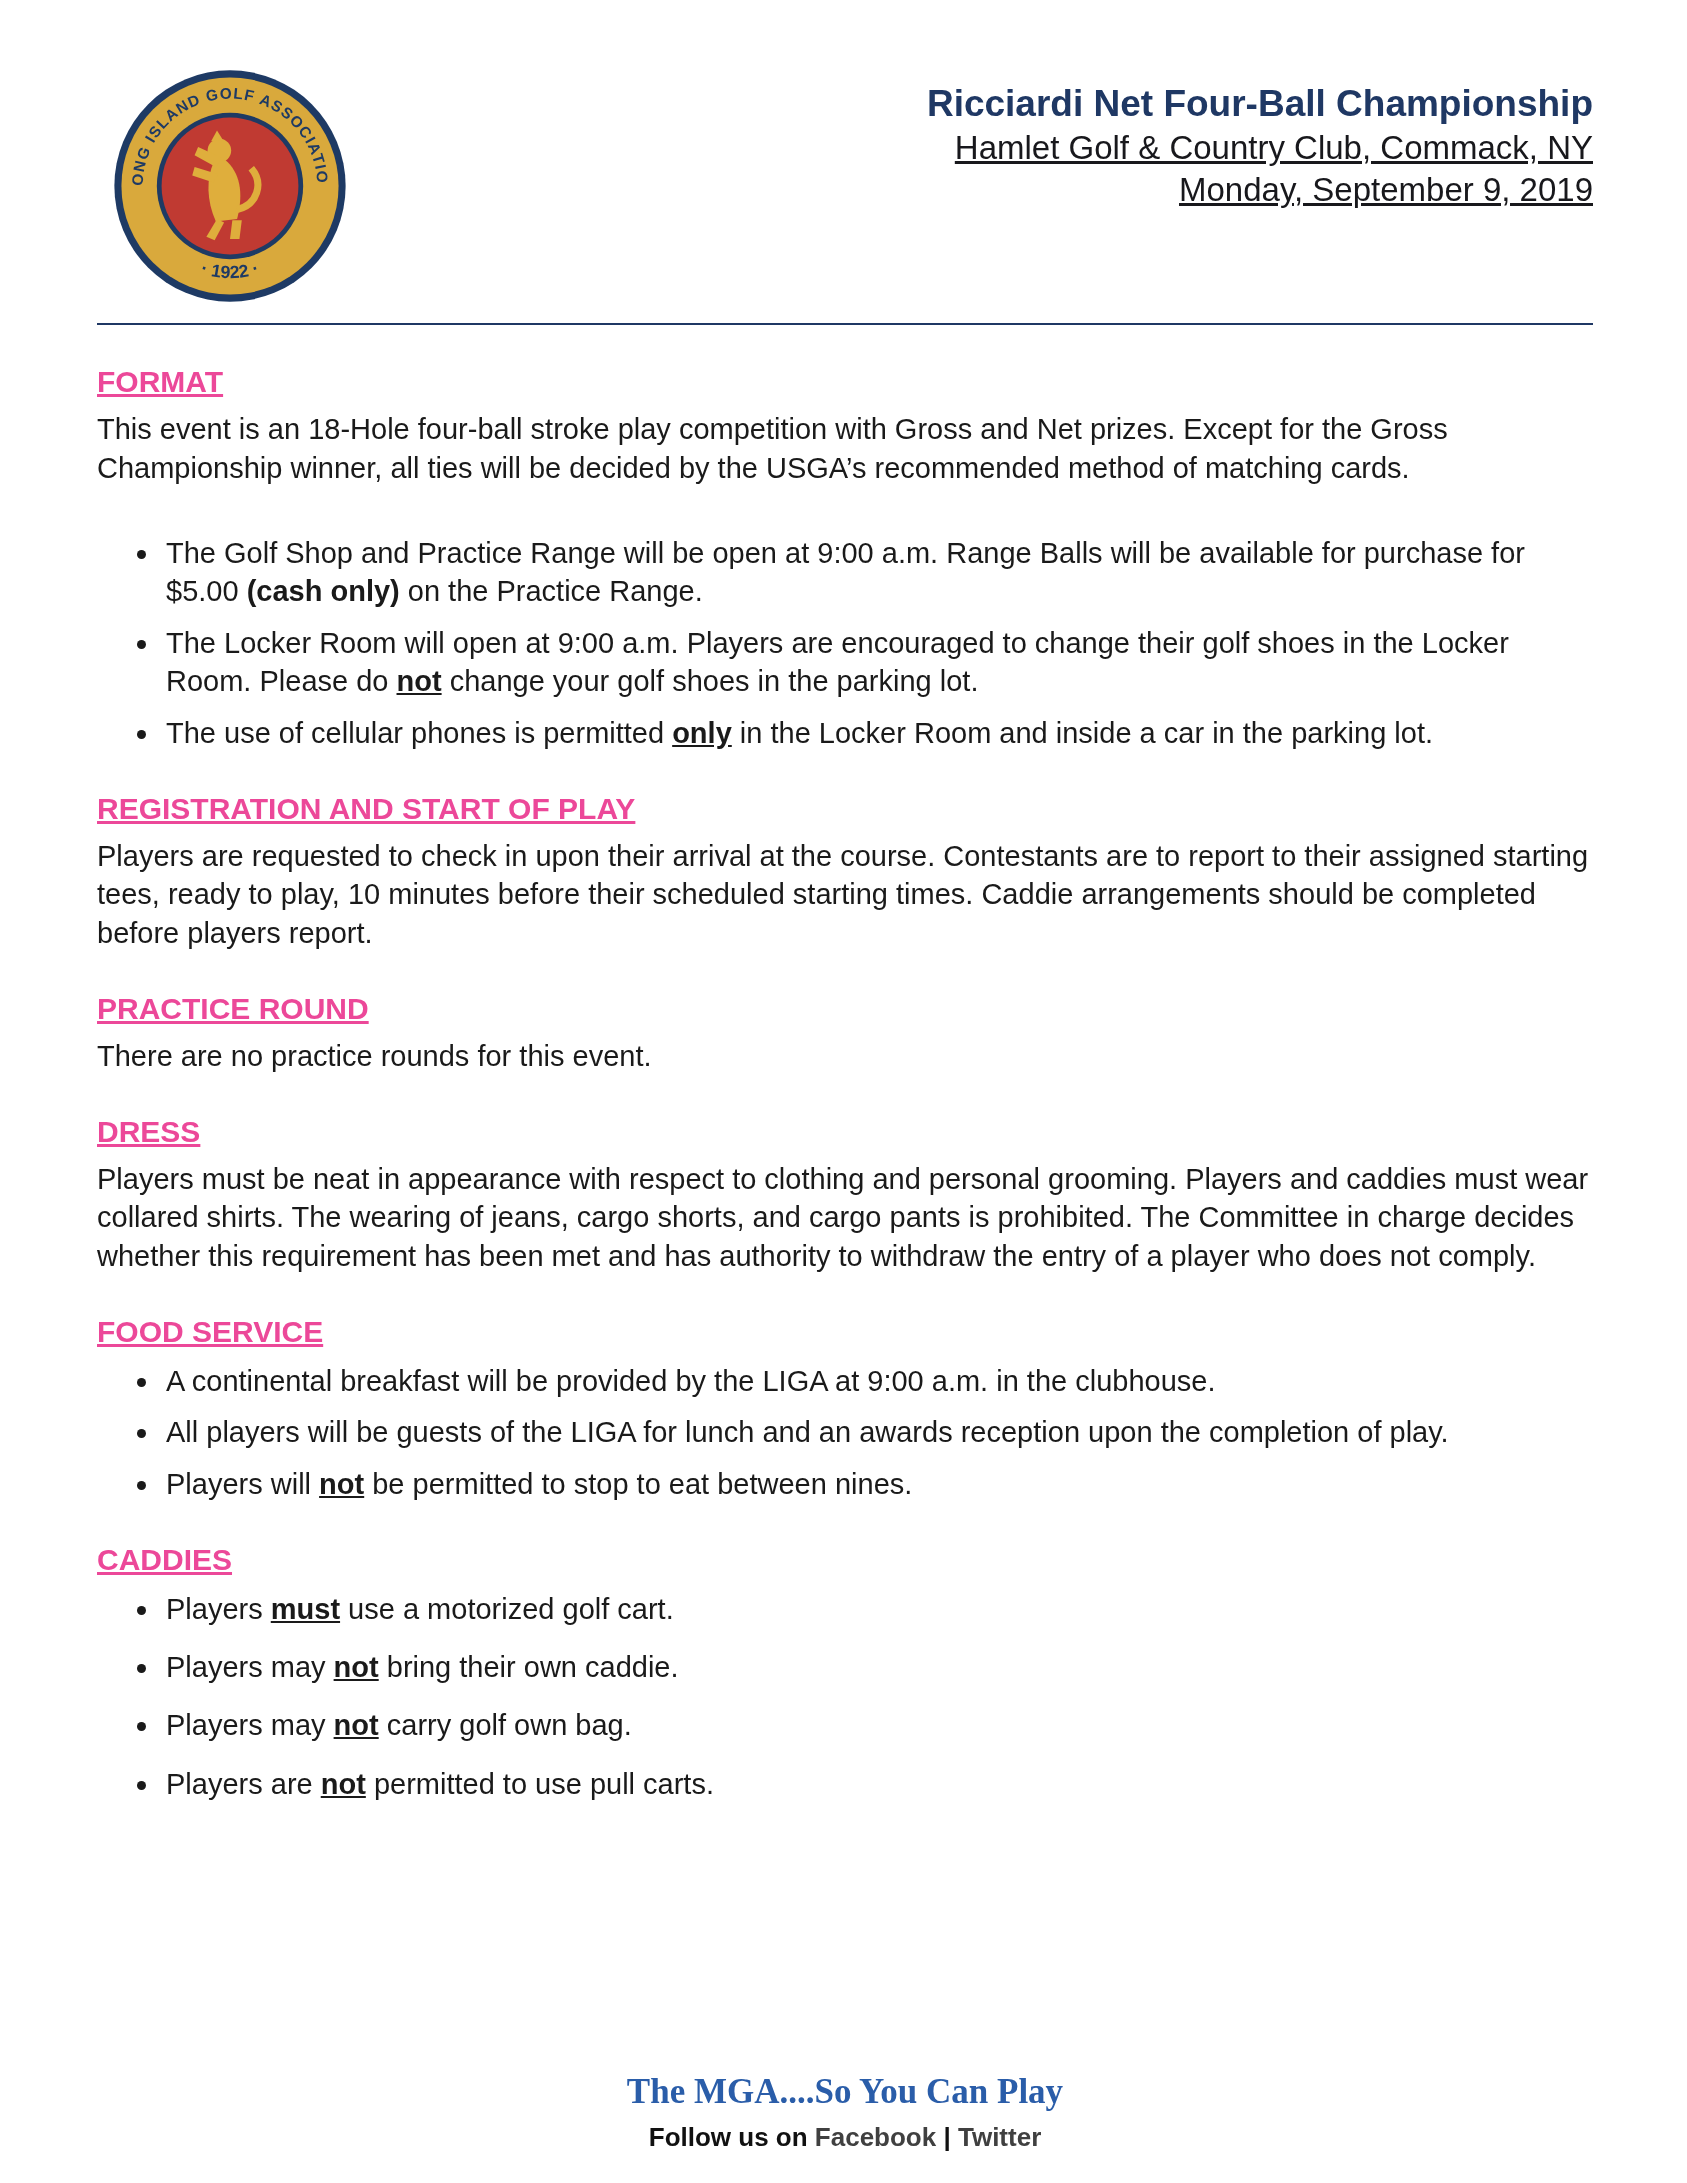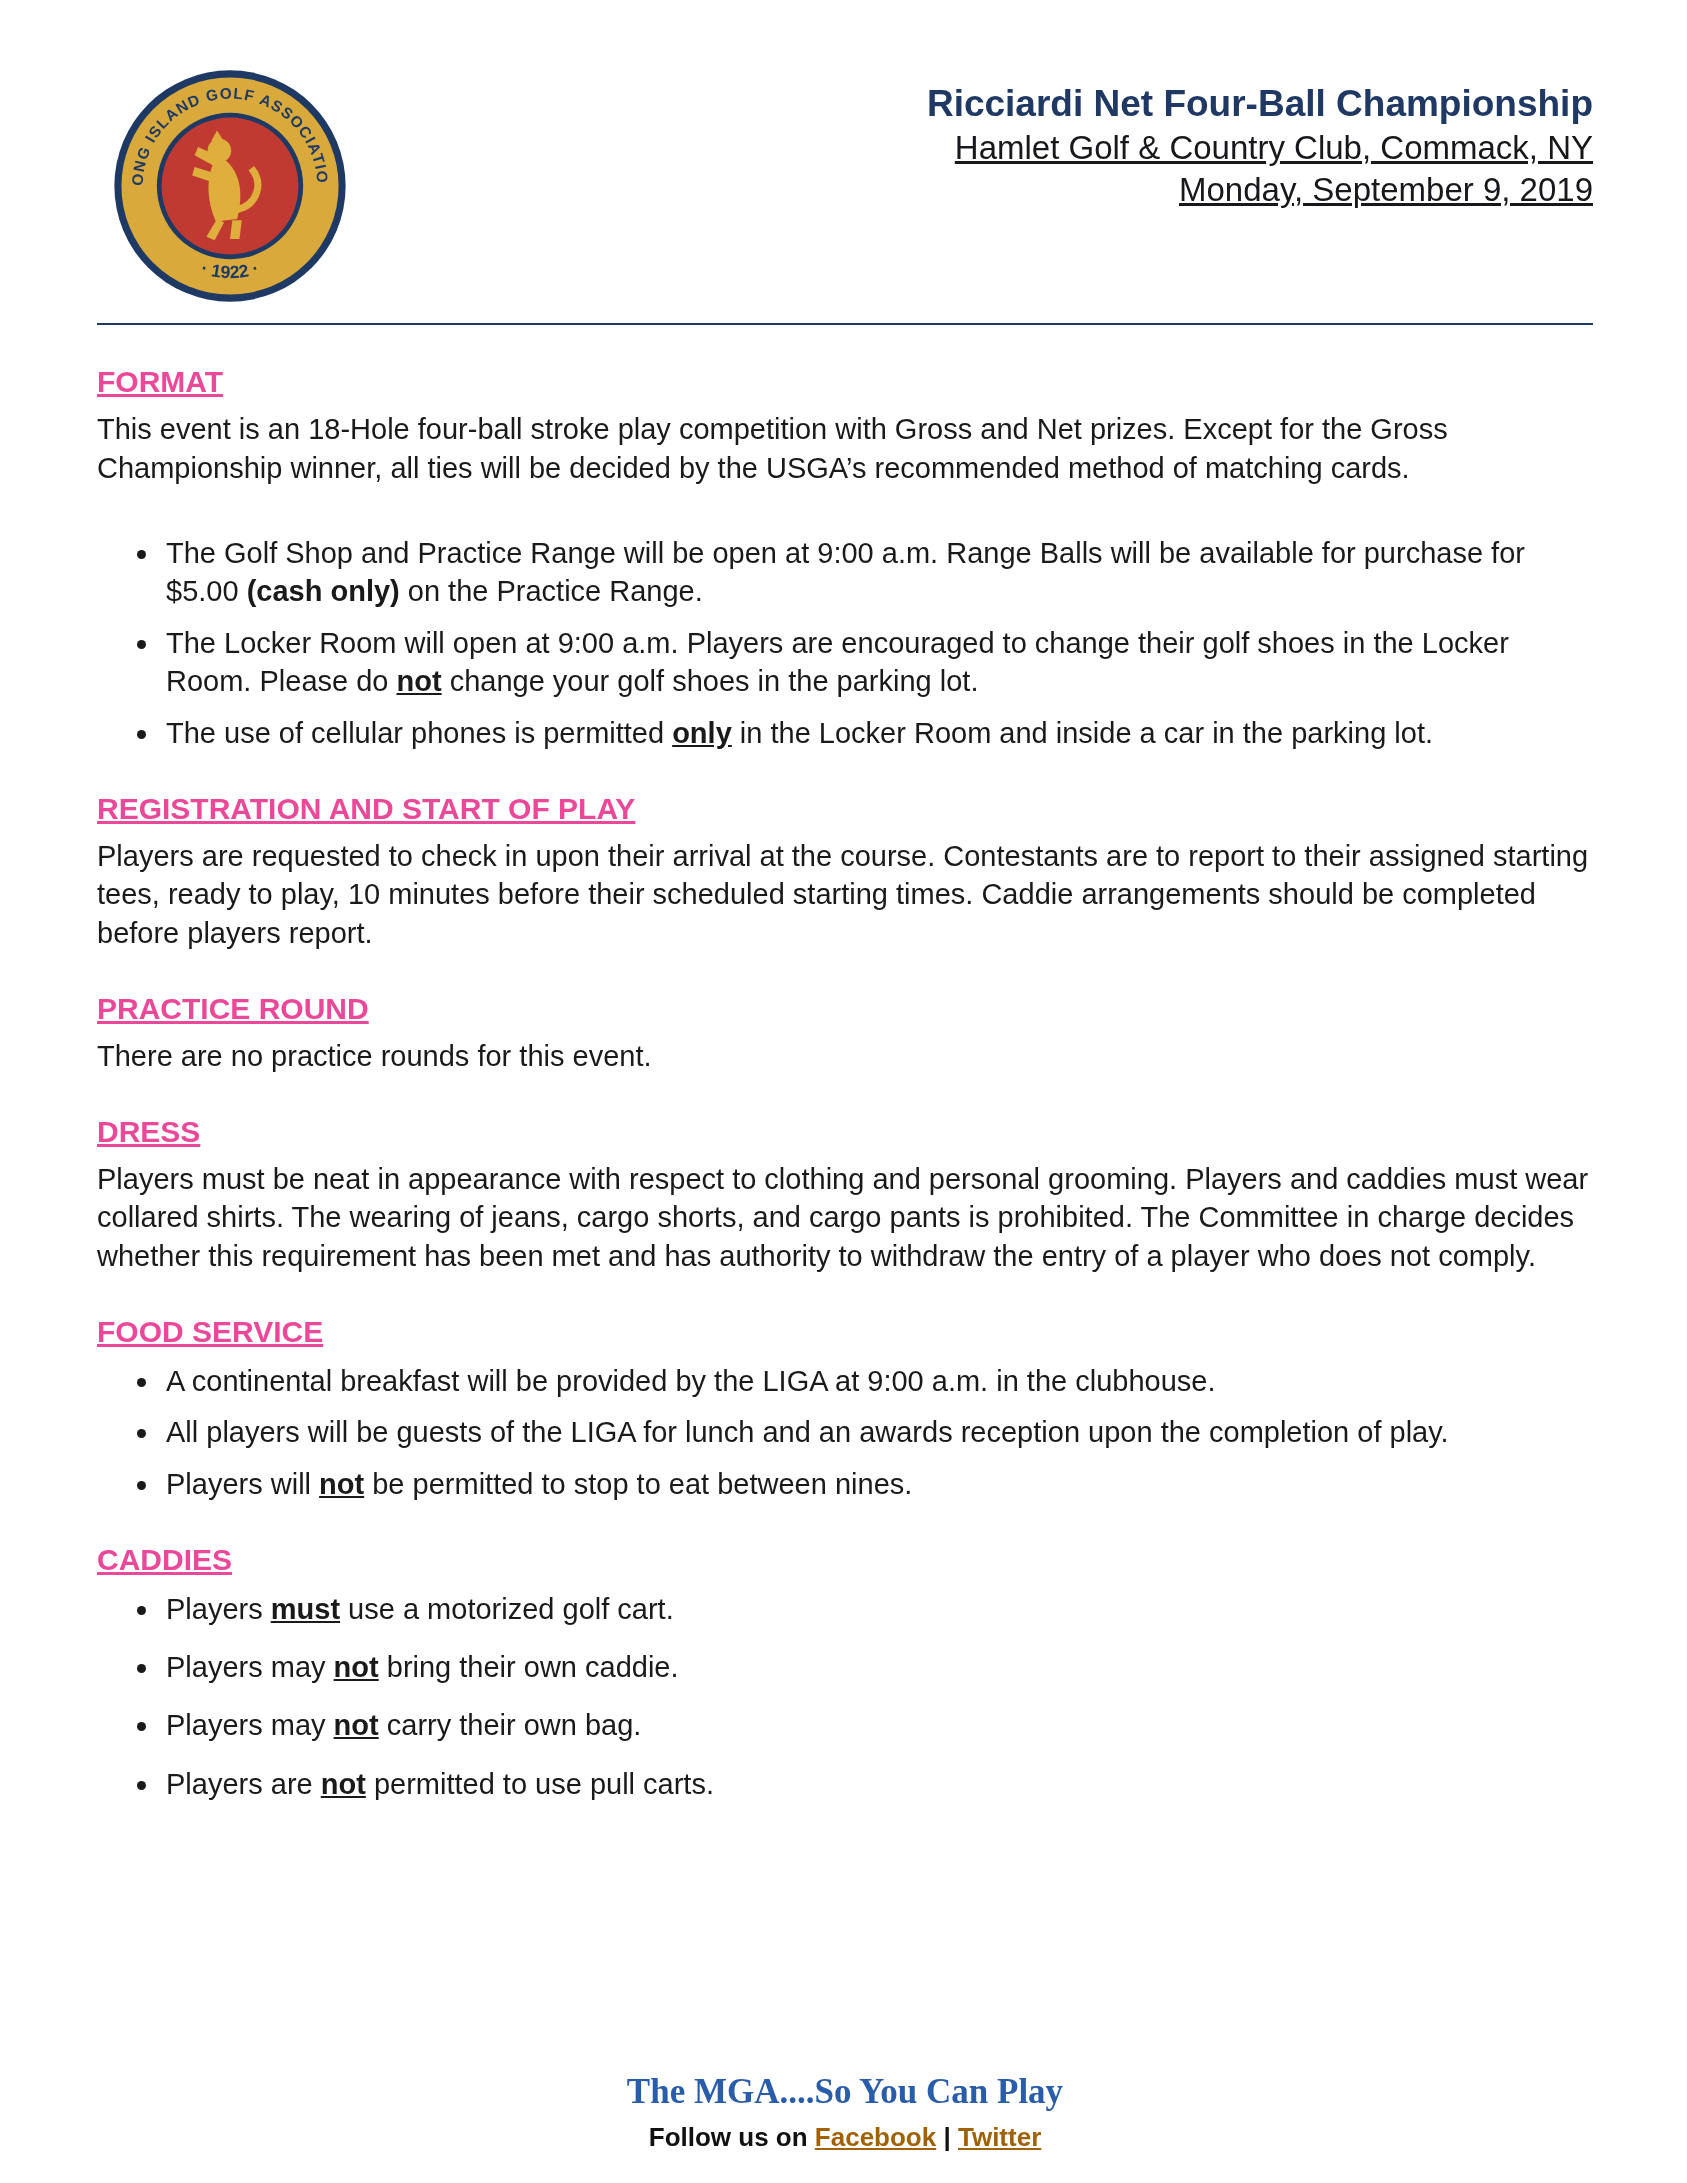--- a/index.html
+++ b/index.html
@@ -31,21 +31,21 @@
   ul.caddies-list li { margin-bottom: 20px; }
   .b { font-weight: bold; }
   .bu { font-weight: bold; text-decoration: underline; }
   .footer { margin-top: auto; text-align: center; padding-bottom: 5px; }
   .tagline {
     font-family: "Liberation Serif", "DejaVu Serif", serif;
     font-size: 35px; font-weight: bold; color: #2A5DA9; margin: 0;
   }
   .foot-line { font-size: 26px; font-weight: bold; color: #111; margin-top: 5px; line-height: 1.25; }
   a.link-dark { color: #111; text-decoration: underline; cursor: pointer; }
-  a.link-blue { color: #a16207; text-decoration: underline; cursor: pointer; }
+  a.link-blue { color: #404040; cursor: pointer; }
   svg text { font-family: "Liberation Sans", "DejaVu Sans", sans-serif; }
 </style>
 </head>
 <body>
 
 <div class="page">
 
   <div class="header-row">
     <div class="logo-wrap">
       <svg width="236" height="236" viewBox="0 0 200 200" style="font-size:34px">
@@ -119,21 +119,21 @@
       <li><span>All players will be guests of the LIGA for lunch and an awards reception upon the completion of play.</span></li>
       <li><span>Players will </span><span class="bu">not</span><span> be permitted to stop to eat between nines.</span></li>
     </ul>
   </section>
 
   <section>
     <div class="sec-heading">CADDIES</div>
     <ul class="caddies-list">
       <li><span>Players </span><span class="bu">must</span><span> use a motorized golf cart.</span></li>
       <li><span>Players may </span><span class="bu">not</span><span> bring their own caddie.</span></li>
-      <li><span>Players may </span><span class="bu">not</span><span> carry their own bag.</span></li>
+      <li><span>Players may </span><span class="bu">not</span><span> carry golf own bag.</span></li>
       <li><span>Players are </span><span class="bu">not</span><span> permitted to use pull carts.</span></li>
     </ul>
   </section>
 
   <div class="footer">
     <div class="tagline">The MGA....So You Can Play</div>
     <div class="foot-line"><span>Follow us on </span><a class="link-blue">Facebook</a><span> | </span><a class="link-blue">Twitter</a></div>
   </div>
 
 </div>

